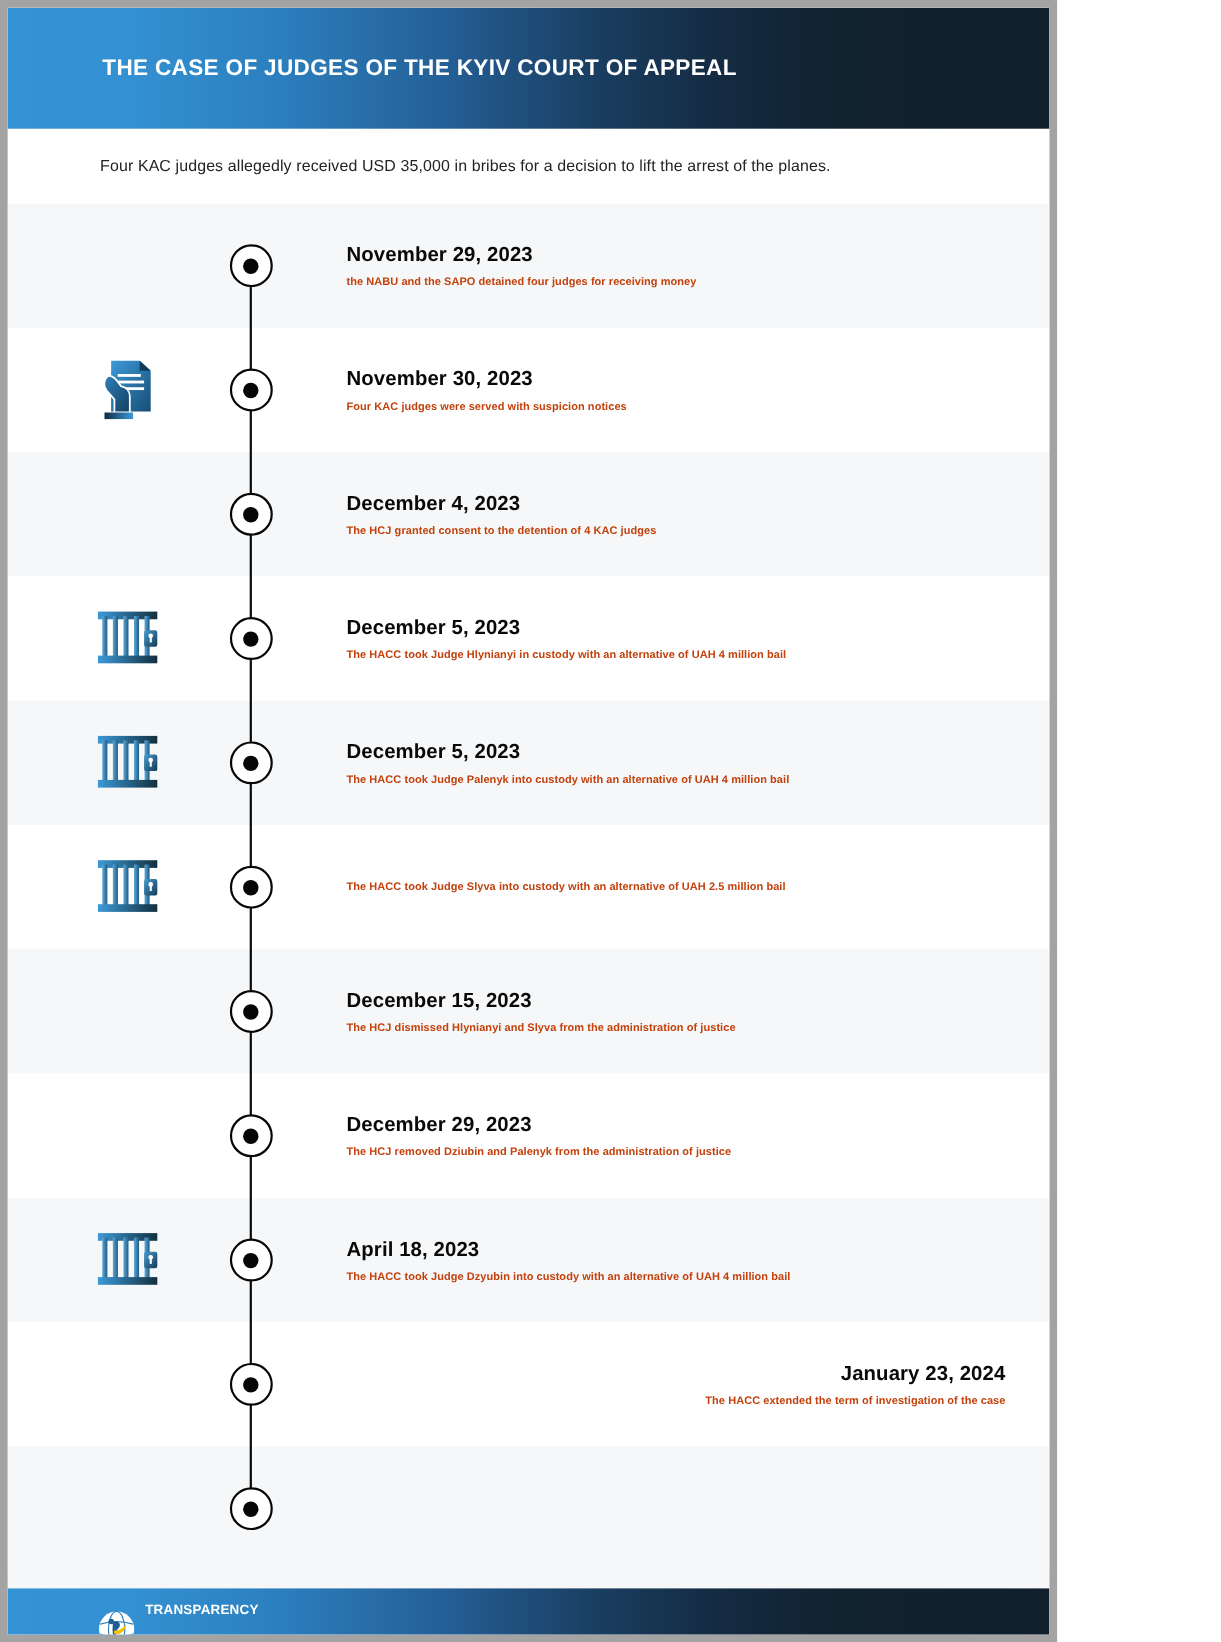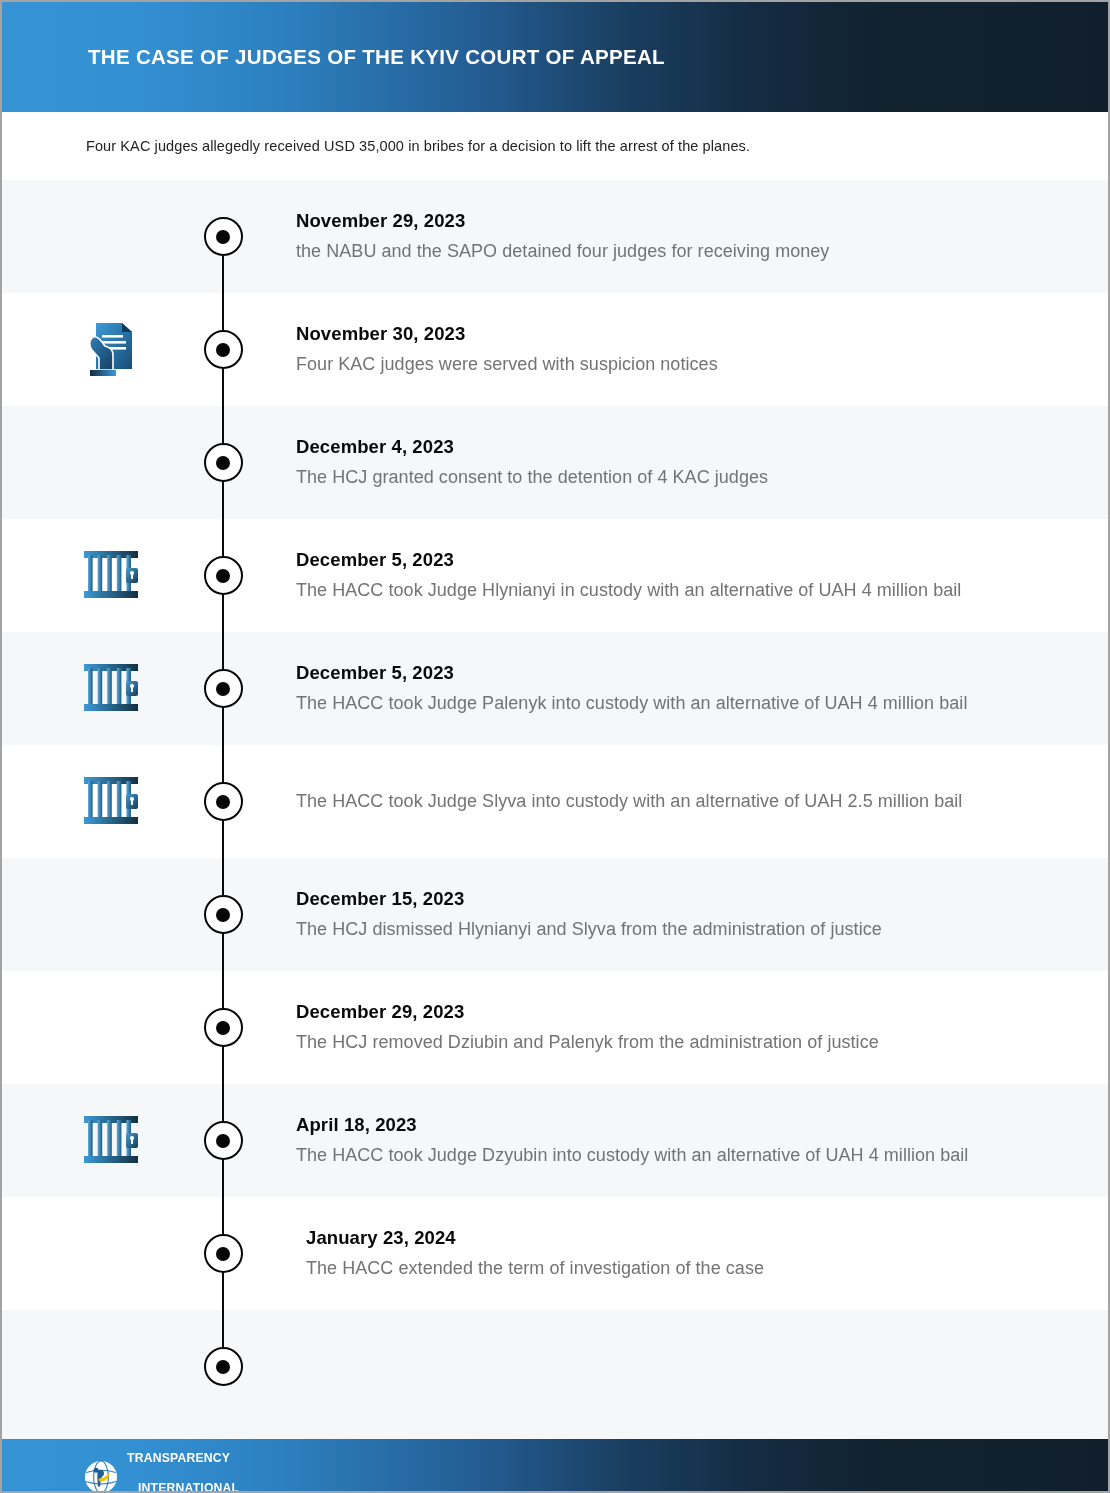--- a/index.html
+++ b/index.html
@@ -10,25 +10,25 @@
 
   body {
     font-family: "Liberation Sans", sans-serif;
     width: 1110px;
     height: 1493px;
     position: relative;
     overflow: hidden;
   }
 
   .page {
-    width: 1110px;
+    width: 961px;
     height: 1493px;
     position: relative;
     background: #ffffff;
-    border: 2px solid #a3a3a3;
+    border: 7px solid #a3a3a3;
     overflow: hidden;
     display: flex;
     flex-direction: column;
   }
 
   
   .header {
     height: 110px;
     flex: 0 0 110px;
     background: linear-gradient(90deg,
@@ -137,41 +137,42 @@
     width: 2px;
     background: #0a0a0a;
     top: 57px;
     bottom: 57px;
     z-index: 1;
   }
 
   
   .text-cell {
     position: absolute;
-    left: 294px;
+    left: 308px;
     right: 40px;
     top: 50%;
     transform: translateY(-50%);
   }
-  .text-cell.indented { left: 304px; }
+  .text-cell.indented { left: 292px; text-align: right; }
 
   .ev-date {
     font-size: 18.5px;
     font-weight: bold;
     color: #090909;
     letter-spacing: 0.1px;
     line-height: 1.15;
     margin-bottom: 9px;
   }
 
   .ev-desc {
-    font-size: 18px;
-    color: #737373;
+    font-size: 10px;
+    color: #c2410c;
     letter-spacing: 0.05px;
     line-height: 1.3;
+    font-weight: bold;
   }
 
   
   .footer-gap {
     flex: 0 0 16px;
     background: #f6f7f8;
   }
 
   .footer {
     flex: 0 0 79px;

